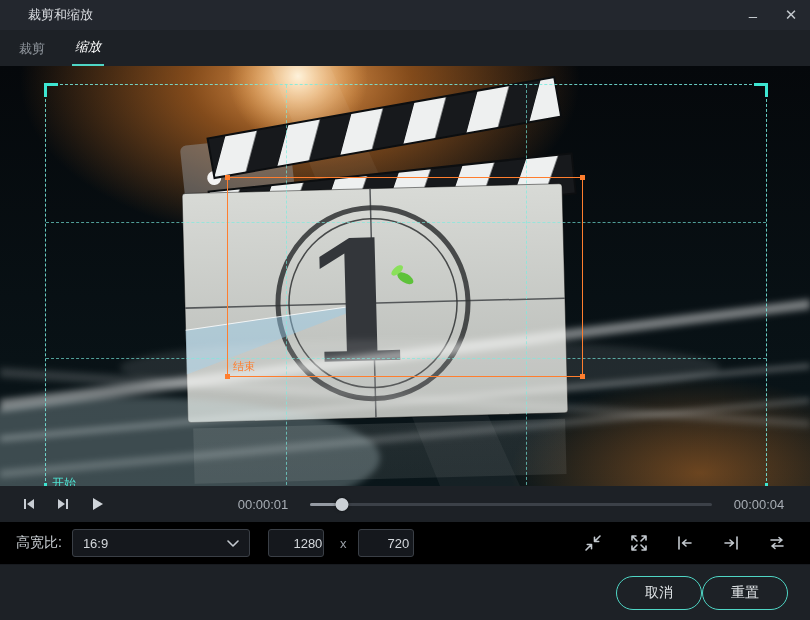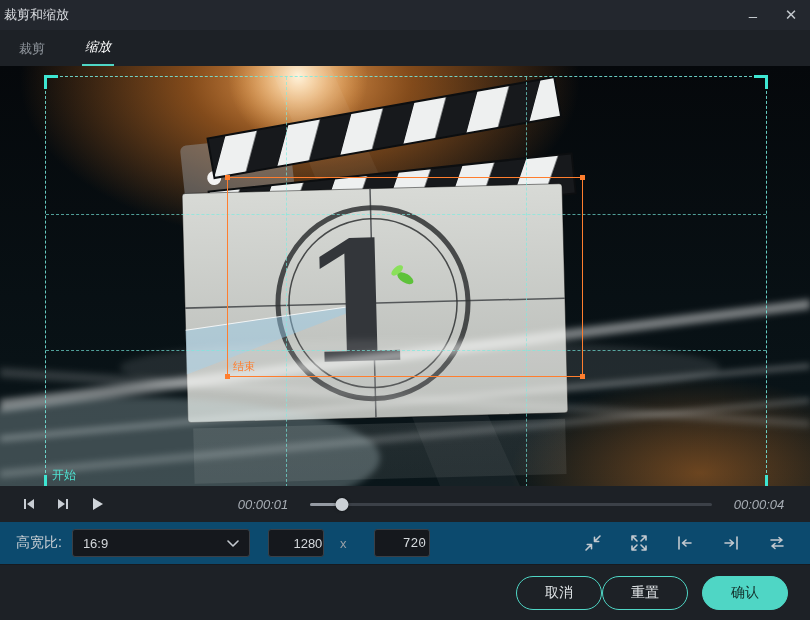--- a/index.html
+++ b/index.html
@@ -11,77 +11,77 @@
   html,body{width:810px;height:620px;overflow:hidden;}
   body{
     background:#1d2126;
     color:#d4d8dc;
     font-family:"Liberation Sans",sans-serif;
     -webkit-font-smoothing:antialiased;
   }
   .window{width:810px;height:620px;display:flex;flex-direction:column;background:#1d2126;}
 
   
-  .titlebar{height:30px;flex:0 0 30px;background:#23272e;display:flex;align-items:center;padding-left:4px;}
+  .titlebar{height:30px;flex:0 0 30px;background:#23272e;display:flex;align-items:center;padding-left:28px;}
   .titlebar .title{font-size:13px;color:#d9dce0;}
   .win-btns{margin-left:auto;display:flex;height:100%;}
   .win-btn{width:38px;height:100%;display:flex;align-items:center;justify-content:center;
     color:#c3c8cd;font-size:15px;cursor:pointer;}
 
   
-  .tabbar{height:36px;flex:0 0 36px;display:flex;align-items:flex-end;gap:34px;padding:0 16px;background:#1d2126;}
+  .tabbar{height:36px;flex:0 0 36px;display:flex;align-items:flex-end;gap:24px;padding:0 16px;background:#1d2126;}
   .tab{font-size:13px;color:#8e949b;padding:8px 3px;cursor:pointer;}
   .tab.active{color:#ffffff;border-bottom:2px solid var(--accent);font-style:italic;}
 
   
   .preview{position:relative;height:420px;flex:0 0 420px;background:#04070a;overflow:hidden;}
   .preview svg.scene{position:absolute;left:0;top:0;width:100%;height:100%;display:block;}
 
-  .crop-rect{position:absolute;left:45px;top:10px;width:722px;height:412px;
+  .crop-rect{position:absolute;left:45px;top:18px;width:722px;height:412px;
     border:1px dashed rgba(120,236,224,0.85);}
   .third-v{position:absolute;top:0;bottom:0;width:0;border-left:1px dashed rgba(120,236,224,0.65);}
   .third-v.v1{left:33.33%;} .third-v.v2{left:66.66%;}
   .third-h{position:absolute;left:0;right:0;height:0;border-top:1px dashed rgba(120,236,224,0.65);}
   .third-h.h1{top:33.33%;} .third-h.h2{top:66.66%;}
   .corner{position:absolute;width:14px;height:14px;}
   .corner.tl{left:-2px;top:-2px;border-left:3px solid var(--overlay-teal);border-top:3px solid var(--overlay-teal);}
   .corner.tr{right:-2px;top:-2px;border-right:3px solid var(--overlay-teal);border-top:3px solid var(--overlay-teal);}
   .corner.bl{left:-2px;bottom:-2px;border-left:3px solid var(--overlay-teal);border-bottom:3px solid var(--overlay-teal);}
   .corner.br{right:-2px;bottom:-2px;border-right:3px solid var(--overlay-teal);border-bottom:3px solid var(--overlay-teal);}
   .start-label{position:absolute;left:6px;bottom:3px;font-size:12px;color:#4fe3d2;}
 
   .end-rect{position:absolute;left:227px;top:111px;width:356px;height:200px;
     border:1px solid var(--end-orange);text-align:right;}
   .end-label{position:absolute;left:5px;bottom:2px;font-size:11px;color:var(--end-orange);}
   .o-handle{position:absolute;width:5px;height:5px;background:var(--end-orange);}
   .o-handle.tl{left:-3px;top:-3px;} .o-handle.tr{right:-3px;top:-3px;}
   .o-handle.bl{left:-3px;bottom:-3px;} .o-handle.br{right:-3px;bottom:-3px;}
 
   
-  .controls{height:36px;flex:0 0 36px;display:flex;align-items:center;padding:0 16px;background:#1d2126;font-style:italic;}
+  .controls{height:36px;flex:0 0 36px;display:flex;align-items:center;padding:0 16px;background:#1d2126;}
   .pb-btn{width:26px;height:26px;display:flex;align-items:center;justify-content:center;cursor:pointer;margin-right:8px;}
   .pb-btn svg{display:block;}
   .time{font-size:13px;color:#a7adb4;width:70px;text-align:center;flex:0 0 auto;}
   .time.cur{margin-left:110px;}
   .slider{flex:1;position:relative;height:16px;margin:0 12px;cursor:pointer;}
   .slider .track{position:absolute;left:0;right:0;top:6.5px;height:3px;background:#3c4148;border-radius:2px;}
   .slider .fill{position:absolute;left:0;top:6.5px;height:3px;background:#959ba3;border-radius:2px;}
   .slider .handle{position:absolute;top:1.5px;width:13px;height:13px;border-radius:50%;
     background:#ccd1d6;transform:translateX(-50%);box-shadow:0 0 3px rgba(0,0,0,.6);}
 
   
-  .aspect-row{height:42px;flex:0 0 42px;display:flex;align-items:center;padding:0 16px;background:#0c4a6e;}
+  .aspect-row{height:42px;flex:0 0 42px;display:flex;align-items:center;padding:0 16px;background:#000000;}
   .aspect-label{font-size:14px;color:#ccd1d6;margin-right:10px;}
   .select{width:178px;height:28px;background:#15181d;border:1px solid #3a3f46;border-radius:3px;
     display:flex;align-items:center;padding:0 10px;font-size:13px;color:#d4d8dc;cursor:pointer;gap:13px;}
   .select svg{margin-left:auto;}
   .num-input{width:56px;height:28px;background:#15181d;border:1px solid #3a3f46;border-radius:3px;
     color:#d4d8dc;font-size:13px;text-align:center;font-family:"Liberation Sans",sans-serif;margin-left:18px;padding-left:24px;}
   .x-sep{font-size:13px;color:#9aa0a7;margin-left:16px;}
-  .num-input.h{margin-left:28px;font-family:Liberation Mono, monospace;}
+  .num-input.h{margin-left:12px;}
   .tool-icons{margin-left:auto;display:flex;gap:24px;padding-right:6px;}
   .tool-btn{width:22px;height:22px;display:flex;align-items:center;justify-content:center;cursor:pointer;}
 
   
   .footer{flex:1;display:flex;align-items:center;padding:0 22px;background:#1d2126;border-top:1px solid #171a1f;}
   .btn{height:34px;border-radius:17px;padding:0 28px;font-size:14px;display:flex;align-items:center;
     justify-content:center;cursor:pointer;user-select:none;}
   .btn-outline{border:1px solid var(--accent);color:#e2e6e9;background:transparent;}
   .btn-primary{background:var(--accent);border:1px solid var(--accent);color:#14312c;}
   .btn.cancel{margin-left:auto;}
@@ -280,16 +280,15 @@
           <path class="icon-stroke" d="M4 7 H15 M15 7 l-3 -2.5 M15 7 l-3 2.5"></path>
           <path class="icon-stroke" d="M16 13 H5 M5 13 l3 -2.5 M5 13 l3 2.5"></path>
         </svg>
       </div>
     </div>
   </div>
 
   <div class="footer">
     <div class="btn btn-outline cancel">取消</div>
     <div class="btn btn-outline">重置</div>
-    <div class="btn btn-primary confirm">确认</div>
   </div>
 
 </div>
 
 </body></html>

